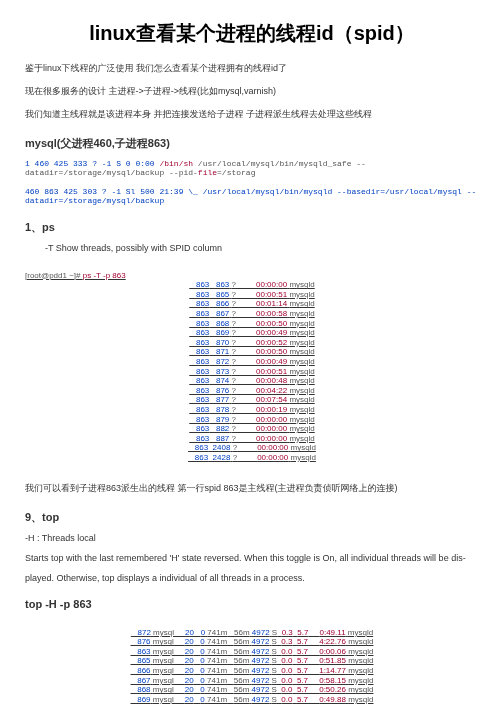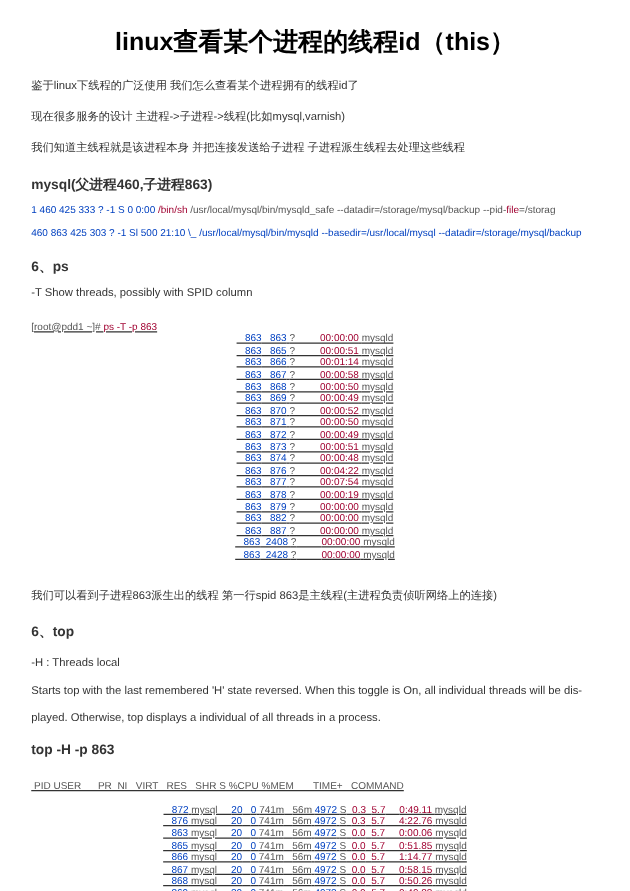--- a/index.html
+++ b/index.html
@@ -15,90 +15,90 @@
   font-size: 20px;
   font-weight: bold;
   text-align: center;
   color: #000;
   margin-bottom: 15px;
 }
 .para {
   font-size: 9px;
   color: #333;
   margin-bottom: 10px;
-  margin-top: 12px;
 }
 .section-label {
   font-size: 11px;
   color: #333;
   margin-top: 15px;
   margin-bottom: 8px;
   font-weight: bold;
 }
 .cmd-line {
   font-size: 8px;
   margin-bottom: 10px;
+  font-family: Liberation Mono, monospace;
 }
 .blue { color: #0040c0; }
 .darkred { color: #a00030; }
 .gray { color: #555; }
 .pre-block {
   font-family: Arial, sans-serif;
   font-size: 8px;
   white-space: pre;
   line-height: 1.2;
   margin-bottom: 10px;
   text-decoration: underline;
 }
 .indent-para {
+  margin-left: 20px;
   font-size: 9px;
   margin-bottom: 8px;
 }
 .header-row {
   font-size: 8px;
   white-space: pre;
   line-height: 1.2;
 }
 .data-row {
   font-size: 8px;
   white-space: pre;
   line-height: 1.2;
   text-align: center;
 }
 </style>
 </head>
 <body>
 
-<h1>linux查看某个进程的线程id（this）</h1>
+<h1>linux查看某个进程的线程id（spid）</h1>
 
 <p class="para">鉴于linux下线程的广泛使用 我们怎么查看某个进程拥有的线程id了</p>
 <p class="para">现在很多服务的设计 主进程-&gt;子进程-&gt;线程(比如mysql,varnish)</p>
 <p class="para">我们知道主线程就是该进程本身 并把连接发送给子进程 子进程派生线程去处理这些线程</p>
 
 <p class="section-label">mysql(父进程460,子进程863)</p>
 
 <div class="cmd-line">
   <span class="blue">   1   460   425   333 ?               -1 S         0   0:00 </span><span class="darkred">/bin/sh</span><span class="gray"> /usr/local/mysql/bin/mysqld_safe --datadir=/storage/mysql/backup --pid-</span><span class="darkred">file</span><span class="gray">=/storag</span>
 </div>
-<div class="cmd-line blue"> 460   863   425   303 ?               -1 Sl     500 21:10  \_ /usr/local/mysql/bin/mysqld --basedir=/usr/local/mysql --datadir=/storage/mysql/backup</div>
+<div class="cmd-line blue"> 460   863   425   303 ?               -1 Sl     500 21:39  \_ /usr/local/mysql/bin/mysqld --basedir=/usr/local/mysql --datadir=/storage/mysql/backup</div>
 
-<p class="section-label">6、ps</p>
+<p class="section-label">1、ps</p>
 <p class="indent-para">-T Show threads, possibly with SPID column</p>
 
 <div class="pre-block">
 <span class="gray">[root@pdd1 ~]# </span><span class="darkred">ps -T -p 863</span>
 <div id="ps-rows"><div class="data-row"><span class="blue">   863</span><span class="blue">   863</span> <span class="gray">?</span>         <span class="darkred">00:00:00</span> <span class="gray">mysqld</span></div><div class="data-row"><span class="blue">   863</span><span class="blue">   865</span> <span class="gray">?</span>         <span class="darkred">00:00:51</span> <span class="gray">mysqld</span></div><div class="data-row"><span class="blue">   863</span><span class="blue">   866</span> <span class="gray">?</span>         <span class="darkred">00:01:14</span> <span class="gray">mysqld</span></div><div class="data-row"><span class="blue">   863</span><span class="blue">   867</span> <span class="gray">?</span>         <span class="darkred">00:00:58</span> <span class="gray">mysqld</span></div><div class="data-row"><span class="blue">   863</span><span class="blue">   868</span> <span class="gray">?</span>         <span class="darkred">00:00:50</span> <span class="gray">mysqld</span></div><div class="data-row"><span class="blue">   863</span><span class="blue">   869</span> <span class="gray">?</span>         <span class="darkred">00:00:49</span> <span class="gray">mysqld</span></div><div class="data-row"><span class="blue">   863</span><span class="blue">   870</span> <span class="gray">?</span>         <span class="darkred">00:00:52</span> <span class="gray">mysqld</span></div><div class="data-row"><span class="blue">   863</span><span class="blue">   871</span> <span class="gray">?</span>         <span class="darkred">00:00:50</span> <span class="gray">mysqld</span></div><div class="data-row"><span class="blue">   863</span><span class="blue">   872</span> <span class="gray">?</span>         <span class="darkred">00:00:49</span> <span class="gray">mysqld</span></div><div class="data-row"><span class="blue">   863</span><span class="blue">   873</span> <span class="gray">?</span>         <span class="darkred">00:00:51</span> <span class="gray">mysqld</span></div><div class="data-row"><span class="blue">   863</span><span class="blue">   874</span> <span class="gray">?</span>         <span class="darkred">00:00:48</span> <span class="gray">mysqld</span></div><div class="data-row"><span class="blue">   863</span><span class="blue">   876</span> <span class="gray">?</span>         <span class="darkred">00:04:22</span> <span class="gray">mysqld</span></div><div class="data-row"><span class="blue">   863</span><span class="blue">   877</span> <span class="gray">?</span>         <span class="darkred">00:07:54</span> <span class="gray">mysqld</span></div><div class="data-row"><span class="blue">   863</span><span class="blue">   878</span> <span class="gray">?</span>         <span class="darkred">00:00:19</span> <span class="gray">mysqld</span></div><div class="data-row"><span class="blue">   863</span><span class="blue">   879</span> <span class="gray">?</span>         <span class="darkred">00:00:00</span> <span class="gray">mysqld</span></div><div class="data-row"><span class="blue">   863</span><span class="blue">   882</span> <span class="gray">?</span>         <span class="darkred">00:00:00</span> <span class="gray">mysqld</span></div><div class="data-row"><span class="blue">   863</span><span class="blue">   887</span> <span class="gray">?</span>         <span class="darkred">00:00:00</span> <span class="gray">mysqld</span></div><div class="data-row"><span class="blue">   863</span><span class="blue">  2408</span> <span class="gray">?</span>         <span class="darkred">00:00:00</span> <span class="gray">mysqld</span></div><div class="data-row"><span class="blue">   863</span><span class="blue">  2428</span> <span class="gray">?</span>         <span class="darkred">00:00:00</span> <span class="gray">mysqld</span></div></div>
 </div>
 
 <p class="para">我们可以看到子进程863派生出的线程  第一行spid 863是主线程(主进程负责侦听网络上的连接)</p>
 
-<p class="section-label">6、top</p>
+<p class="section-label">9、top</p>
 
 <p class="para">-H : Threads local</p>
 <p class="para">Starts top with the last remembered 'H' state reversed. When this toggle is On, all individual threads will be dis-</p>
 <p class="para">played. Otherwise, top displays a individual of all threads in a process.</p>
 
 <p class="section-label">top -H -p 863</p>
 
 <div class="pre-block">
-<div class="header-row gray"> PID USER      PR  NI   VIRT   RES   SHR S %CPU %MEM       TIME+   COMMAND</div>
 <div id="top-rows"><div class="data-row"><span class="blue">   872</span> <span class="gray">mysql     </span><span class="blue">20</span>   <span class="blue">0</span> <span class="gray">741m</span>   <span class="gray">56m</span> <span class="blue">4972</span> <span class="gray">S</span>  <span class="darkred">0.3</span>  <span class="darkred">5.7</span>     <span class="darkred">0:49.11</span> <span class="gray">mysqld</span></div><div class="data-row"><span class="blue">   876</span> <span class="gray">mysql     </span><span class="blue">20</span>   <span class="blue">0</span> <span class="gray">741m</span>   <span class="gray">56m</span> <span class="blue">4972</span> <span class="gray">S</span>  <span class="darkred">0.3</span>  <span class="darkred">5.7</span>     <span class="darkred">4:22.76</span> <span class="gray">mysqld</span></div><div class="data-row"><span class="blue">   863</span> <span class="gray">mysql     </span><span class="blue">20</span>   <span class="blue">0</span> <span class="gray">741m</span>   <span class="gray">56m</span> <span class="blue">4972</span> <span class="gray">S</span>  <span class="darkred">0.0</span>  <span class="darkred">5.7</span>     <span class="darkred">0:00.06</span> <span class="gray">mysqld</span></div><div class="data-row"><span class="blue">   865</span> <span class="gray">mysql     </span><span class="blue">20</span>   <span class="blue">0</span> <span class="gray">741m</span>   <span class="gray">56m</span> <span class="blue">4972</span> <span class="gray">S</span>  <span class="darkred">0.0</span>  <span class="darkred">5.7</span>     <span class="darkred">0:51.85</span> <span class="gray">mysqld</span></div><div class="data-row"><span class="blue">   866</span> <span class="gray">mysql     </span><span class="blue">20</span>   <span class="blue">0</span> <span class="gray">741m</span>   <span class="gray">56m</span> <span class="blue">4972</span> <span class="gray">S</span>  <span class="darkred">0.0</span>  <span class="darkred">5.7</span>     <span class="darkred">1:14.77</span> <span class="gray">mysqld</span></div><div class="data-row"><span class="blue">   867</span> <span class="gray">mysql     </span><span class="blue">20</span>   <span class="blue">0</span> <span class="gray">741m</span>   <span class="gray">56m</span> <span class="blue">4972</span> <span class="gray">S</span>  <span class="darkred">0.0</span>  <span class="darkred">5.7</span>     <span class="darkred">0:58.15</span> <span class="gray">mysqld</span></div><div class="data-row"><span class="blue">   868</span> <span class="gray">mysql     </span><span class="blue">20</span>   <span class="blue">0</span> <span class="gray">741m</span>   <span class="gray">56m</span> <span class="blue">4972</span> <span class="gray">S</span>  <span class="darkred">0.0</span>  <span class="darkred">5.7</span>     <span class="darkred">0:50.26</span> <span class="gray">mysqld</span></div><div class="data-row"><span class="blue">   869</span> <span class="gray">mysql     </span><span class="blue">20</span>   <span class="blue">0</span> <span class="gray">741m</span>   <span class="gray">56m</span> <span class="blue">4972</span> <span class="gray">S</span>  <span class="darkred">0.0</span>  <span class="darkred">5.7</span>     <span class="darkred">0:49.88</span> <span class="gray">mysqld</span></div></div>
 </div>
 
 </body></html>

